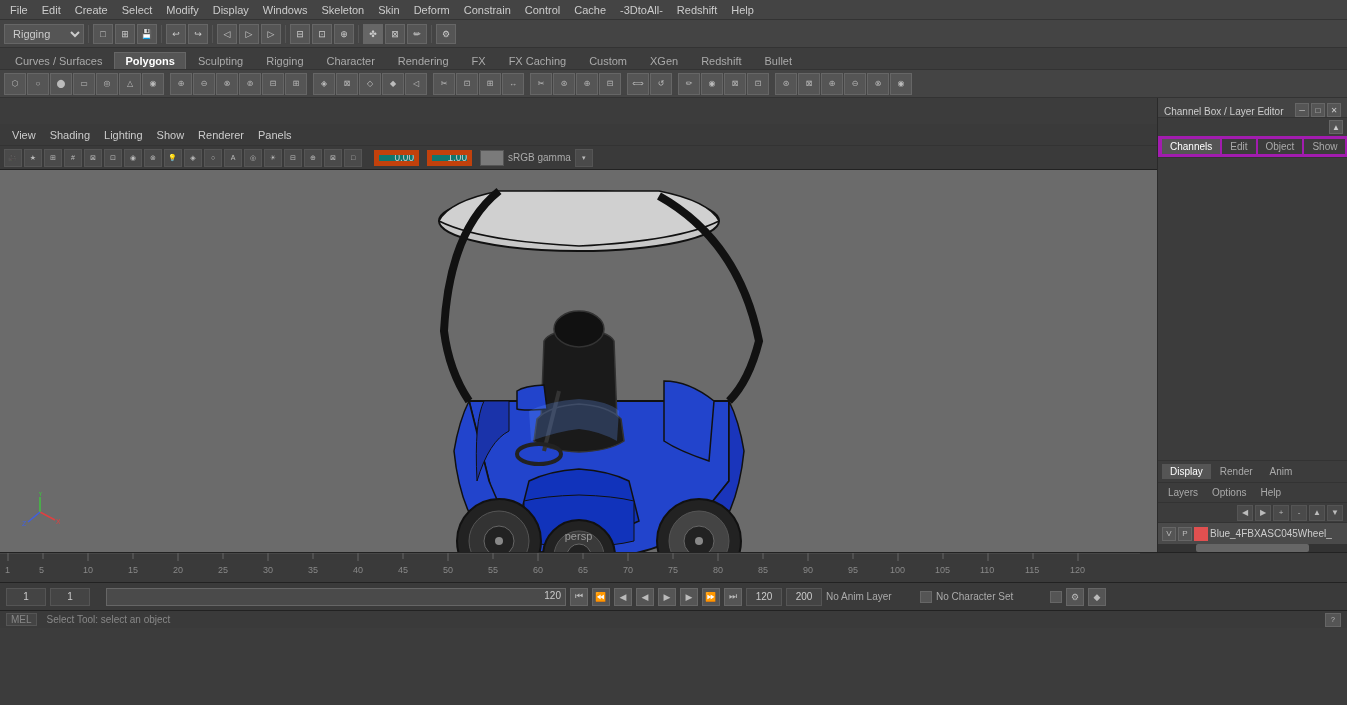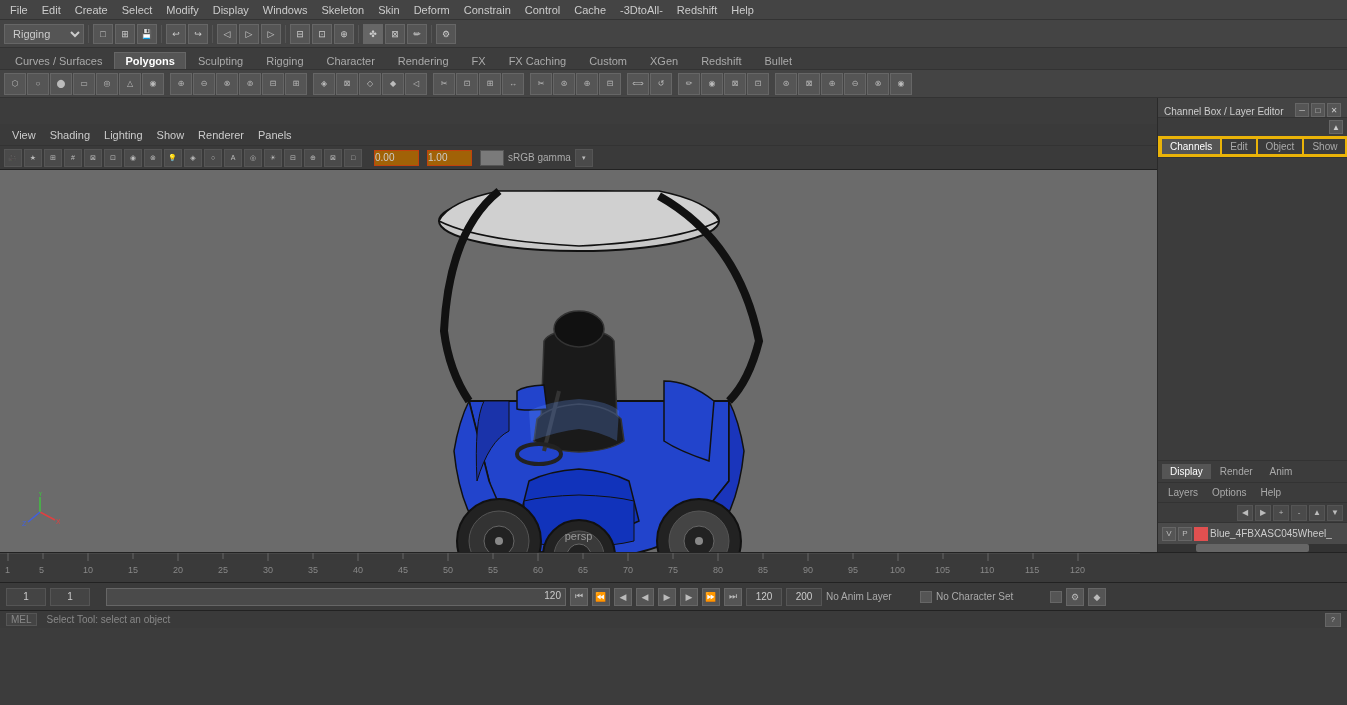--- a/index.html
+++ b/index.html
@@ -159,25 +159,25 @@
       font-size: 7px;
       display: flex;
       align-items: center;
       justify-content: center;
       cursor: pointer;
       flex-shrink: 0;
     }
     .sub-input {
       width: 45px;
       height: 16px;
-      background: #a16207;
-      border: 1px solid #c2410c;
+      background: #0f766e;
+      border: 5px solid #c2410c;
       color: #ccc;
       font-size: 10px;
-      text-align: left;
+      text-align: right;
     }
     .sub-label {
       font-size: 10px;
       color: #aaa;
       padding: 0 2px;
     }
     .color-badge {
       width: 24px;
       height: 16px;
       background: #7a7a7a;
@@ -245,21 +245,21 @@
       border: 1px solid #666;
       color: #ccc;
       font-size: 8px;
       display: flex;
       align-items: center;
       justify-content: center;
       cursor: pointer;
     }
     #channel-tabs {
       height: 22px;
-      background: #eab308;
+      background: #a21caf;
       display: flex;
       align-items: center;
       padding: 0 4px;
       gap: 2px;
       border-bottom: 1px solid #333;
     }
     .ch-tab {
       padding: 2px 8px;
       font-size: 10px;
       color: #aaa;

